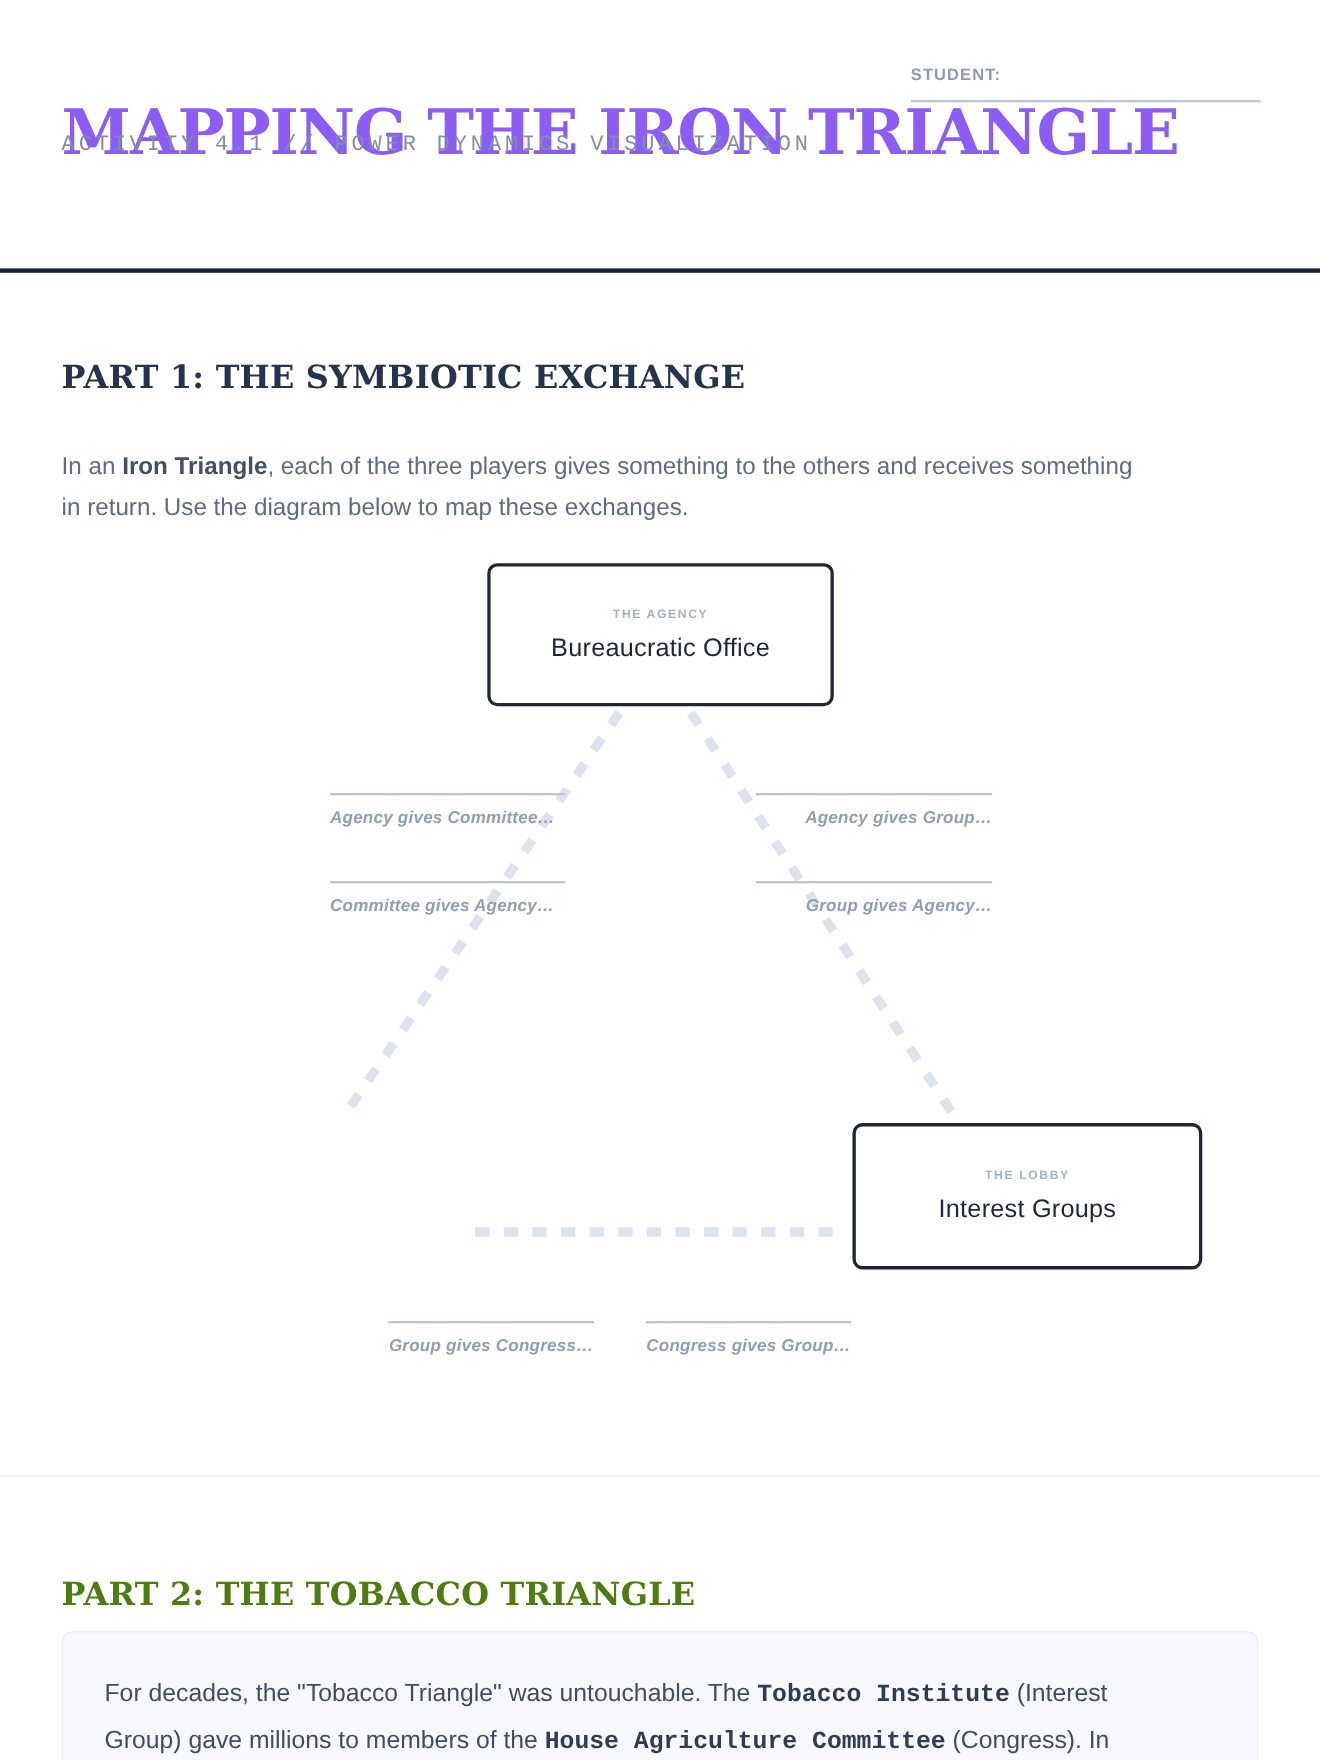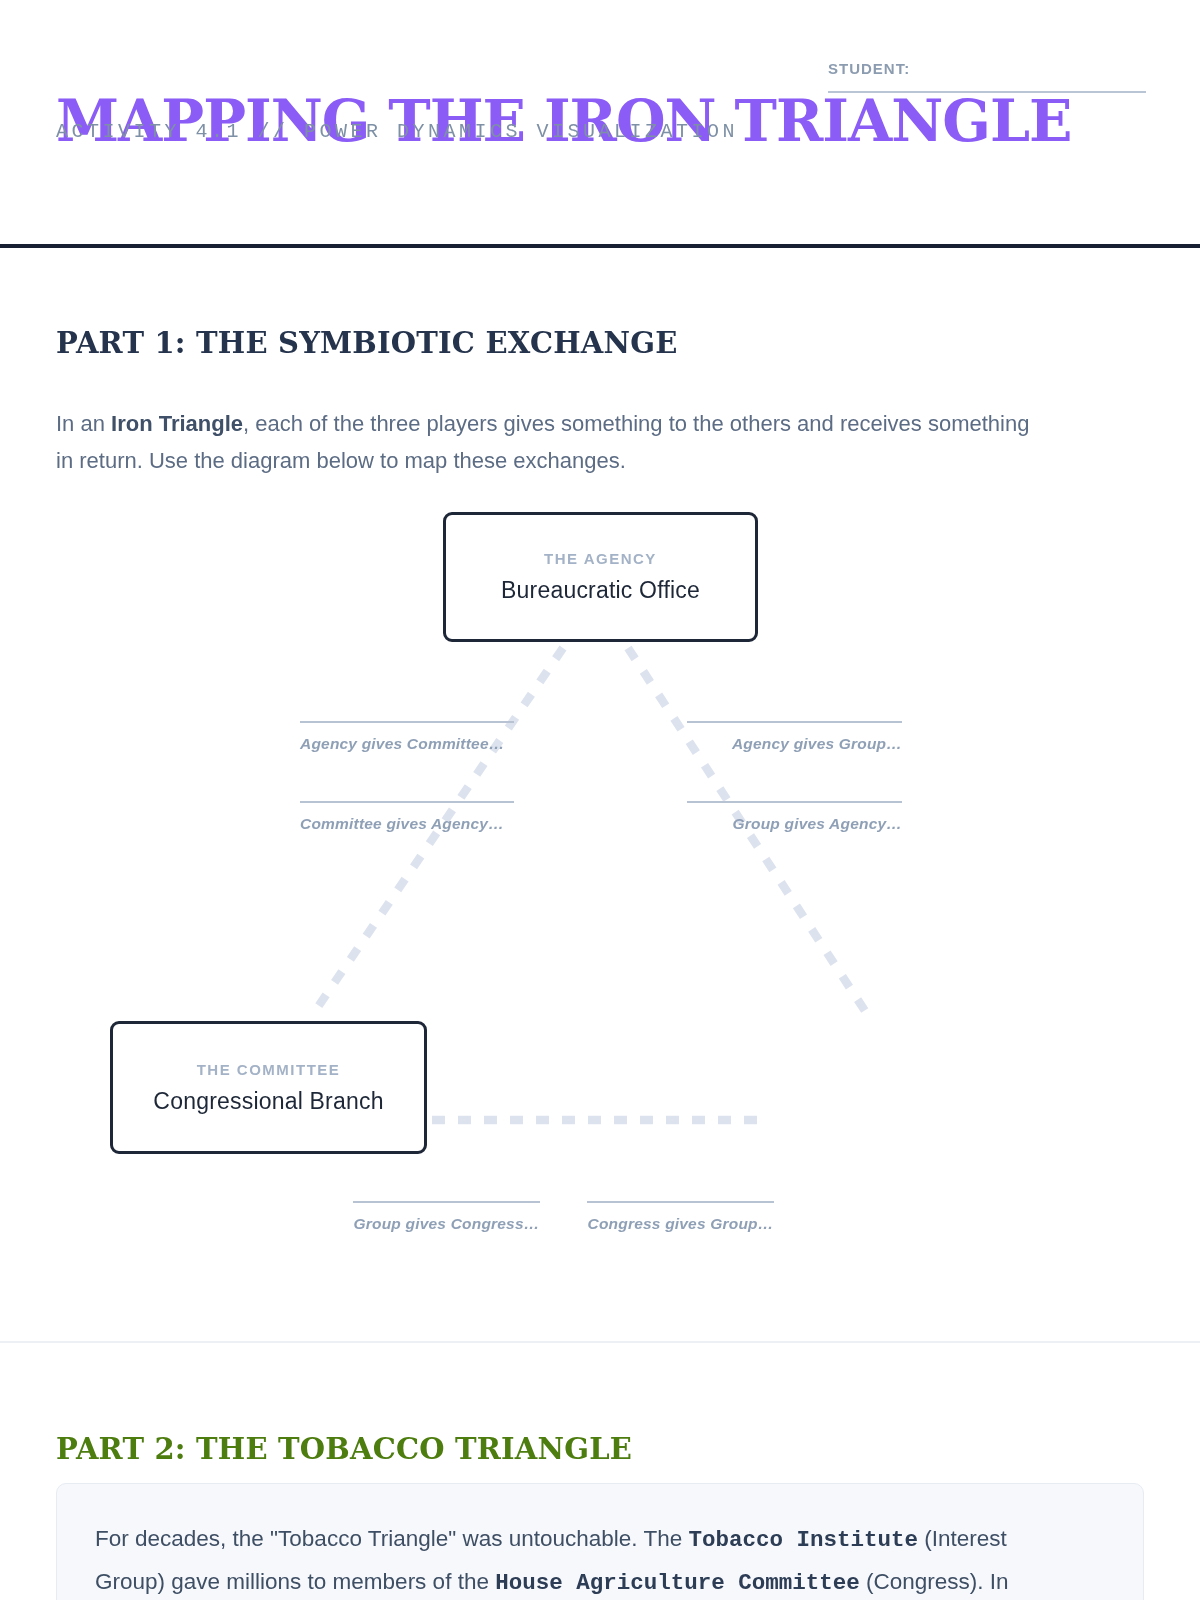--- a/index.html
+++ b/index.html
@@ -30,21 +30,21 @@
   #diagram{left:0;top:470px;width:1200px;height:790px;}
   #edges{position:absolute;left:0;top:0;}
   .node{
     position:absolute;background:#fff;border:3px solid #1d2737;border-radius:9px;
     display:flex;flex-direction:column;align-items:center;justify-content:center;gap:10px;
     box-sizing:border-box;
   }
   #node-agency{left:443px;top:42px;width:315px;height:130px;}
   #node-committee{left:110px;top:551px;width:317px;height:133px;}
   #node-lobby{left:775px;top:551px;width:318px;height:133px;}
-  .kicker{font-size:15px;font-weight:700;letter-spacing:1.5px;color:#a3b2c6;text-align:right;}
+  .kicker{font-size:11px;font-weight:700;letter-spacing:1.5px;color:#a3b2c6;text-align:right;}
   .nodename{font-size:23px;font-weight:400;letter-spacing:0.2px;color:#1d2737;}
 
   .blank{position:absolute;}
   .blank .line{height:8px;border-top:2px solid #b7c3d3;cursor:text;}
   .blank .lab{margin-top:4px;font-size:15.5px;font-weight:700;font-style:italic;color:#8fa0b6;letter-spacing:0.2px;}
   .al-left{text-align:left;}.al-right{text-align:right;}.al-center{text-align:center;}
   #blank-ac{left:300px;top:251px;width:214px;}
   #blank-ca{left:300px;top:331px;width:214px;}
   #blank-ag{left:687px;top:251px;width:215px;}
   #blank-ga{left:687px;top:331px;width:215px;}
@@ -79,23 +79,23 @@
   <svg id="edges" width="1200" height="790" viewBox="0 0 1200 790">
     <line x1="563" y1="178" x2="313" y2="544" stroke="#dde3ee" stroke-width="8.5" stroke-dasharray="13 15"></line>
     <line x1="628" y1="178" x2="867" y2="544" stroke="#dde3ee" stroke-width="8.5" stroke-dasharray="13 15"></line>
     <line x1="432" y1="650" x2="770" y2="650" stroke="#dde3ee" stroke-width="8.5" stroke-dasharray="13 13"></line>
   </svg>
 
   <div id="node-agency" class="node">
     <div class="kicker">THE AGENCY</div>
     <div class="nodename">Bureaucratic Office</div>
   </div>
-  <div id="node-committee" class="node">
-    <div class="kicker">THE COMMITTEE</div>
-    <div class="nodename">Congressional Branch</div>
+  <div id="node-lobby" class="node">
+    <div class="kicker">THE LOBBY</div>
+    <div class="nodename">Interest Groups</div>
   </div>
 
   <div id="blank-ac" class="blank al-left">
     <div class="line"></div>
     <div class="lab">Agency gives Committee…</div>
   </div>
   <div id="blank-ca" class="blank al-left">
     <div class="line"></div>
     <div class="lab">Committee gives Agency…</div>
   </div>

